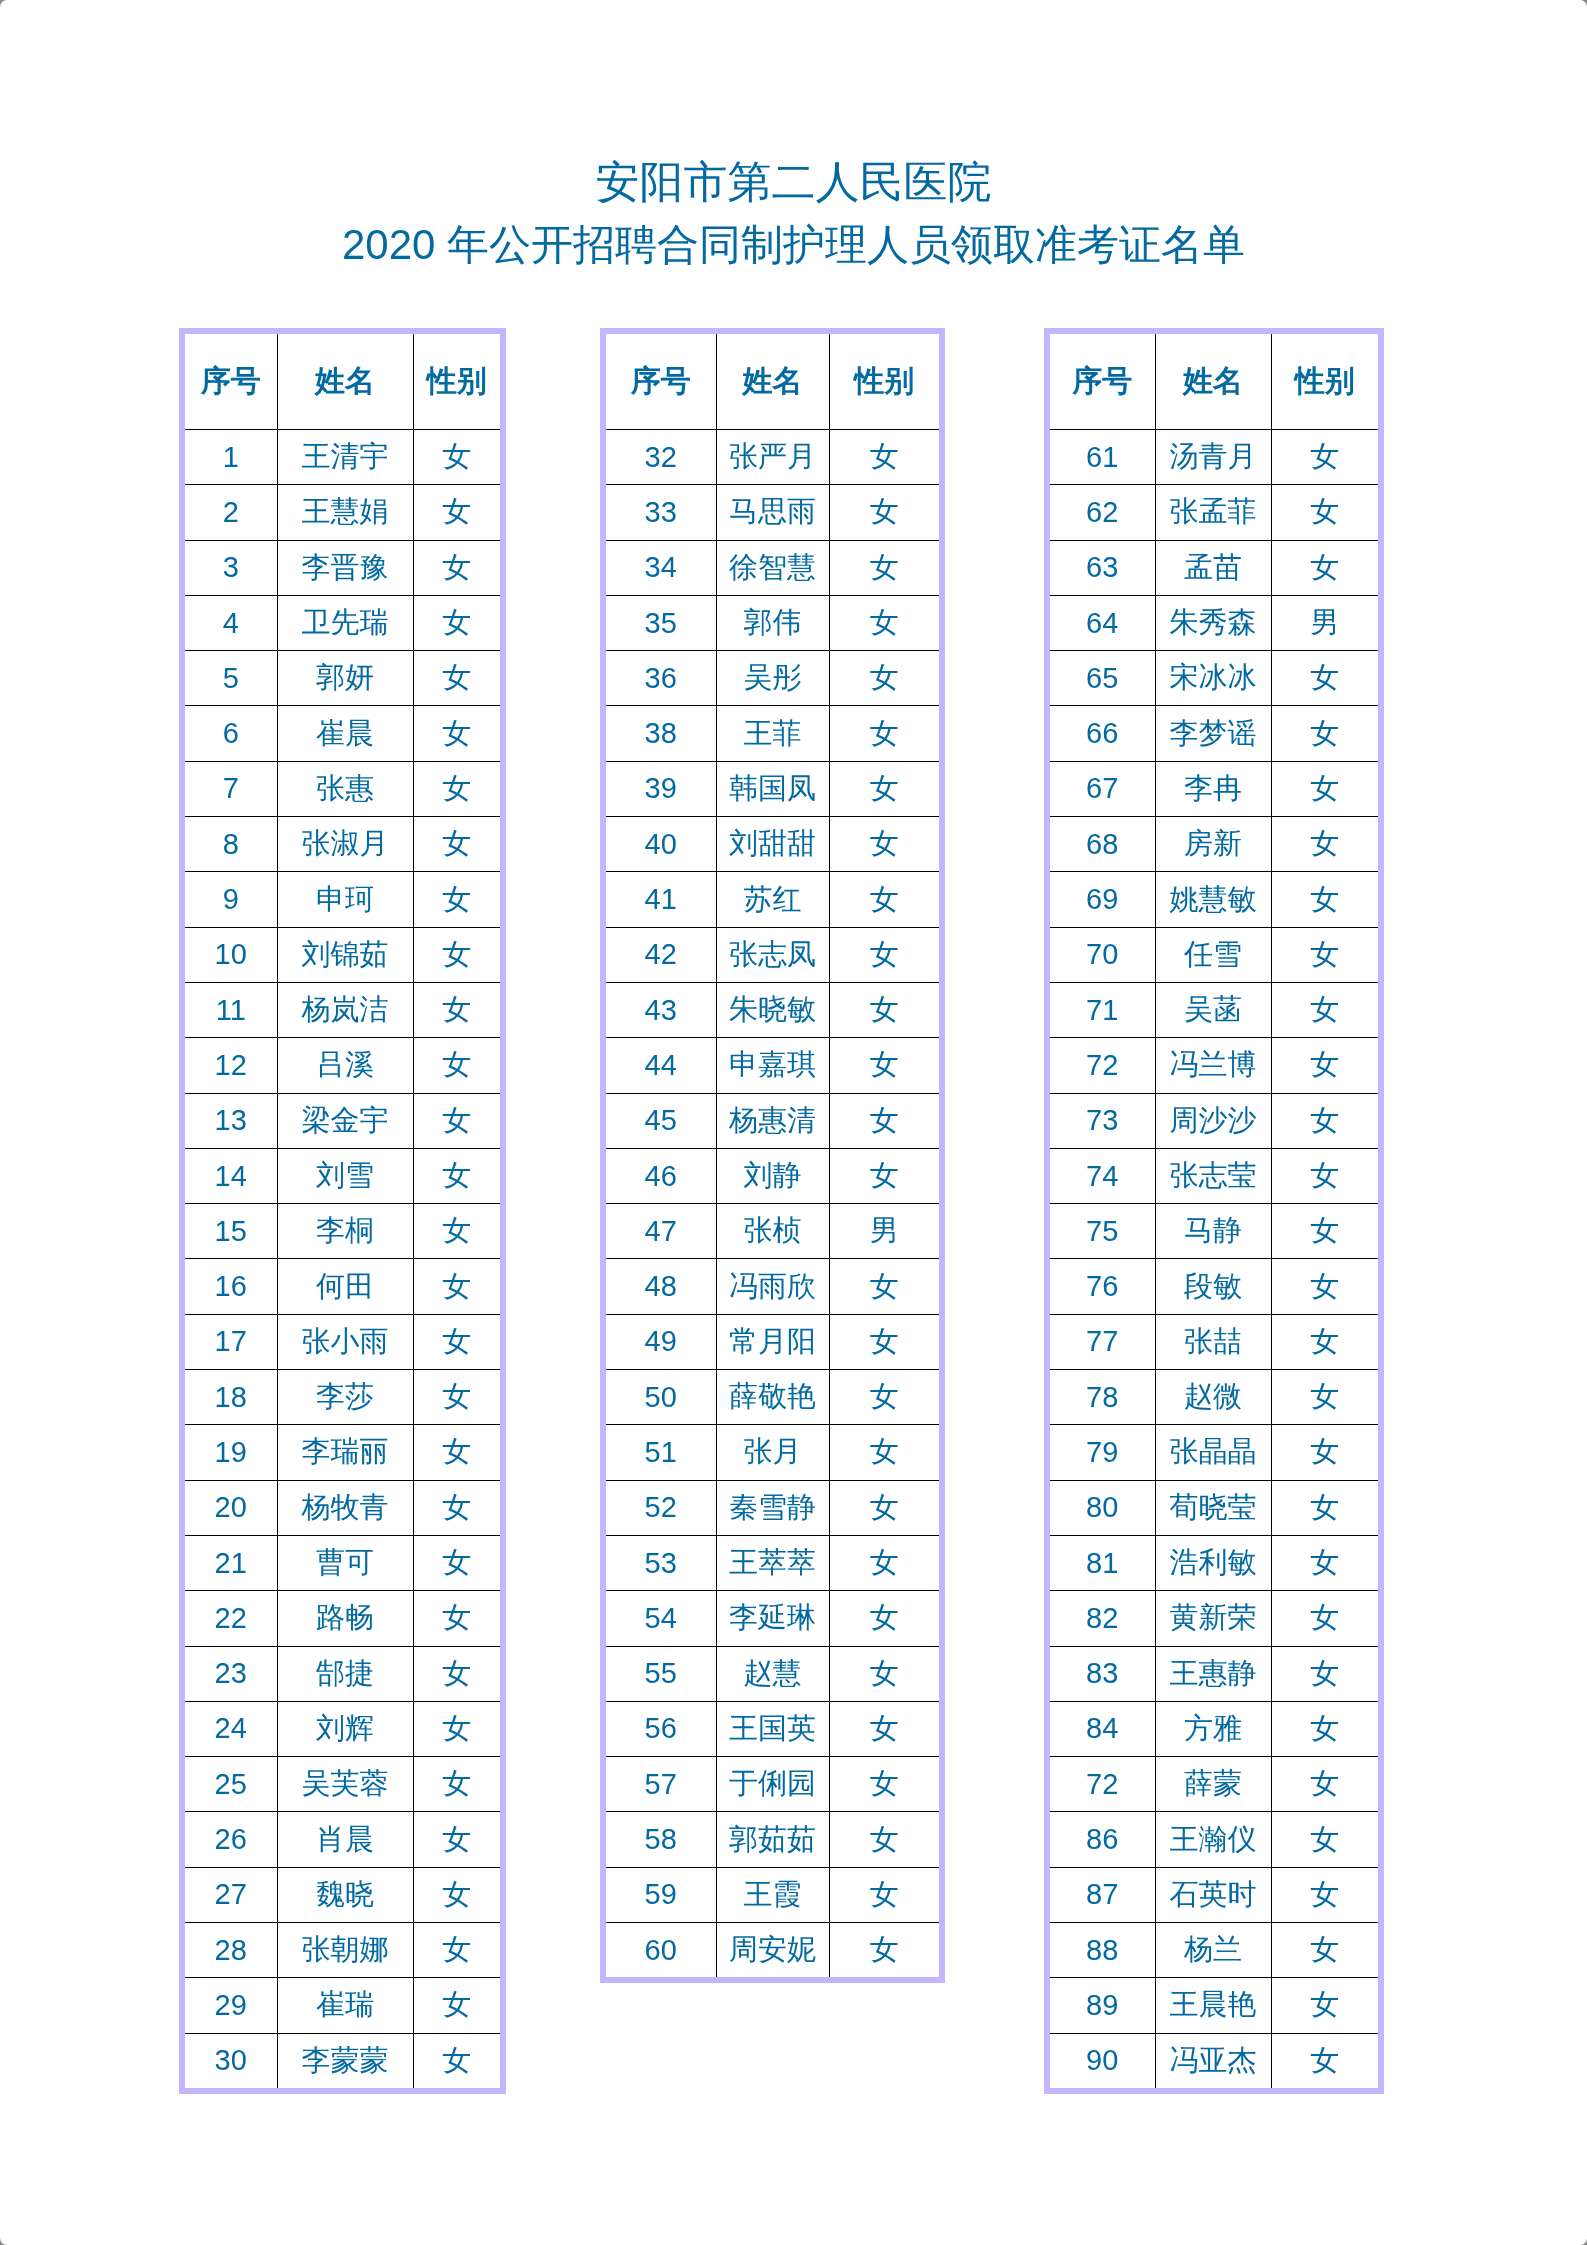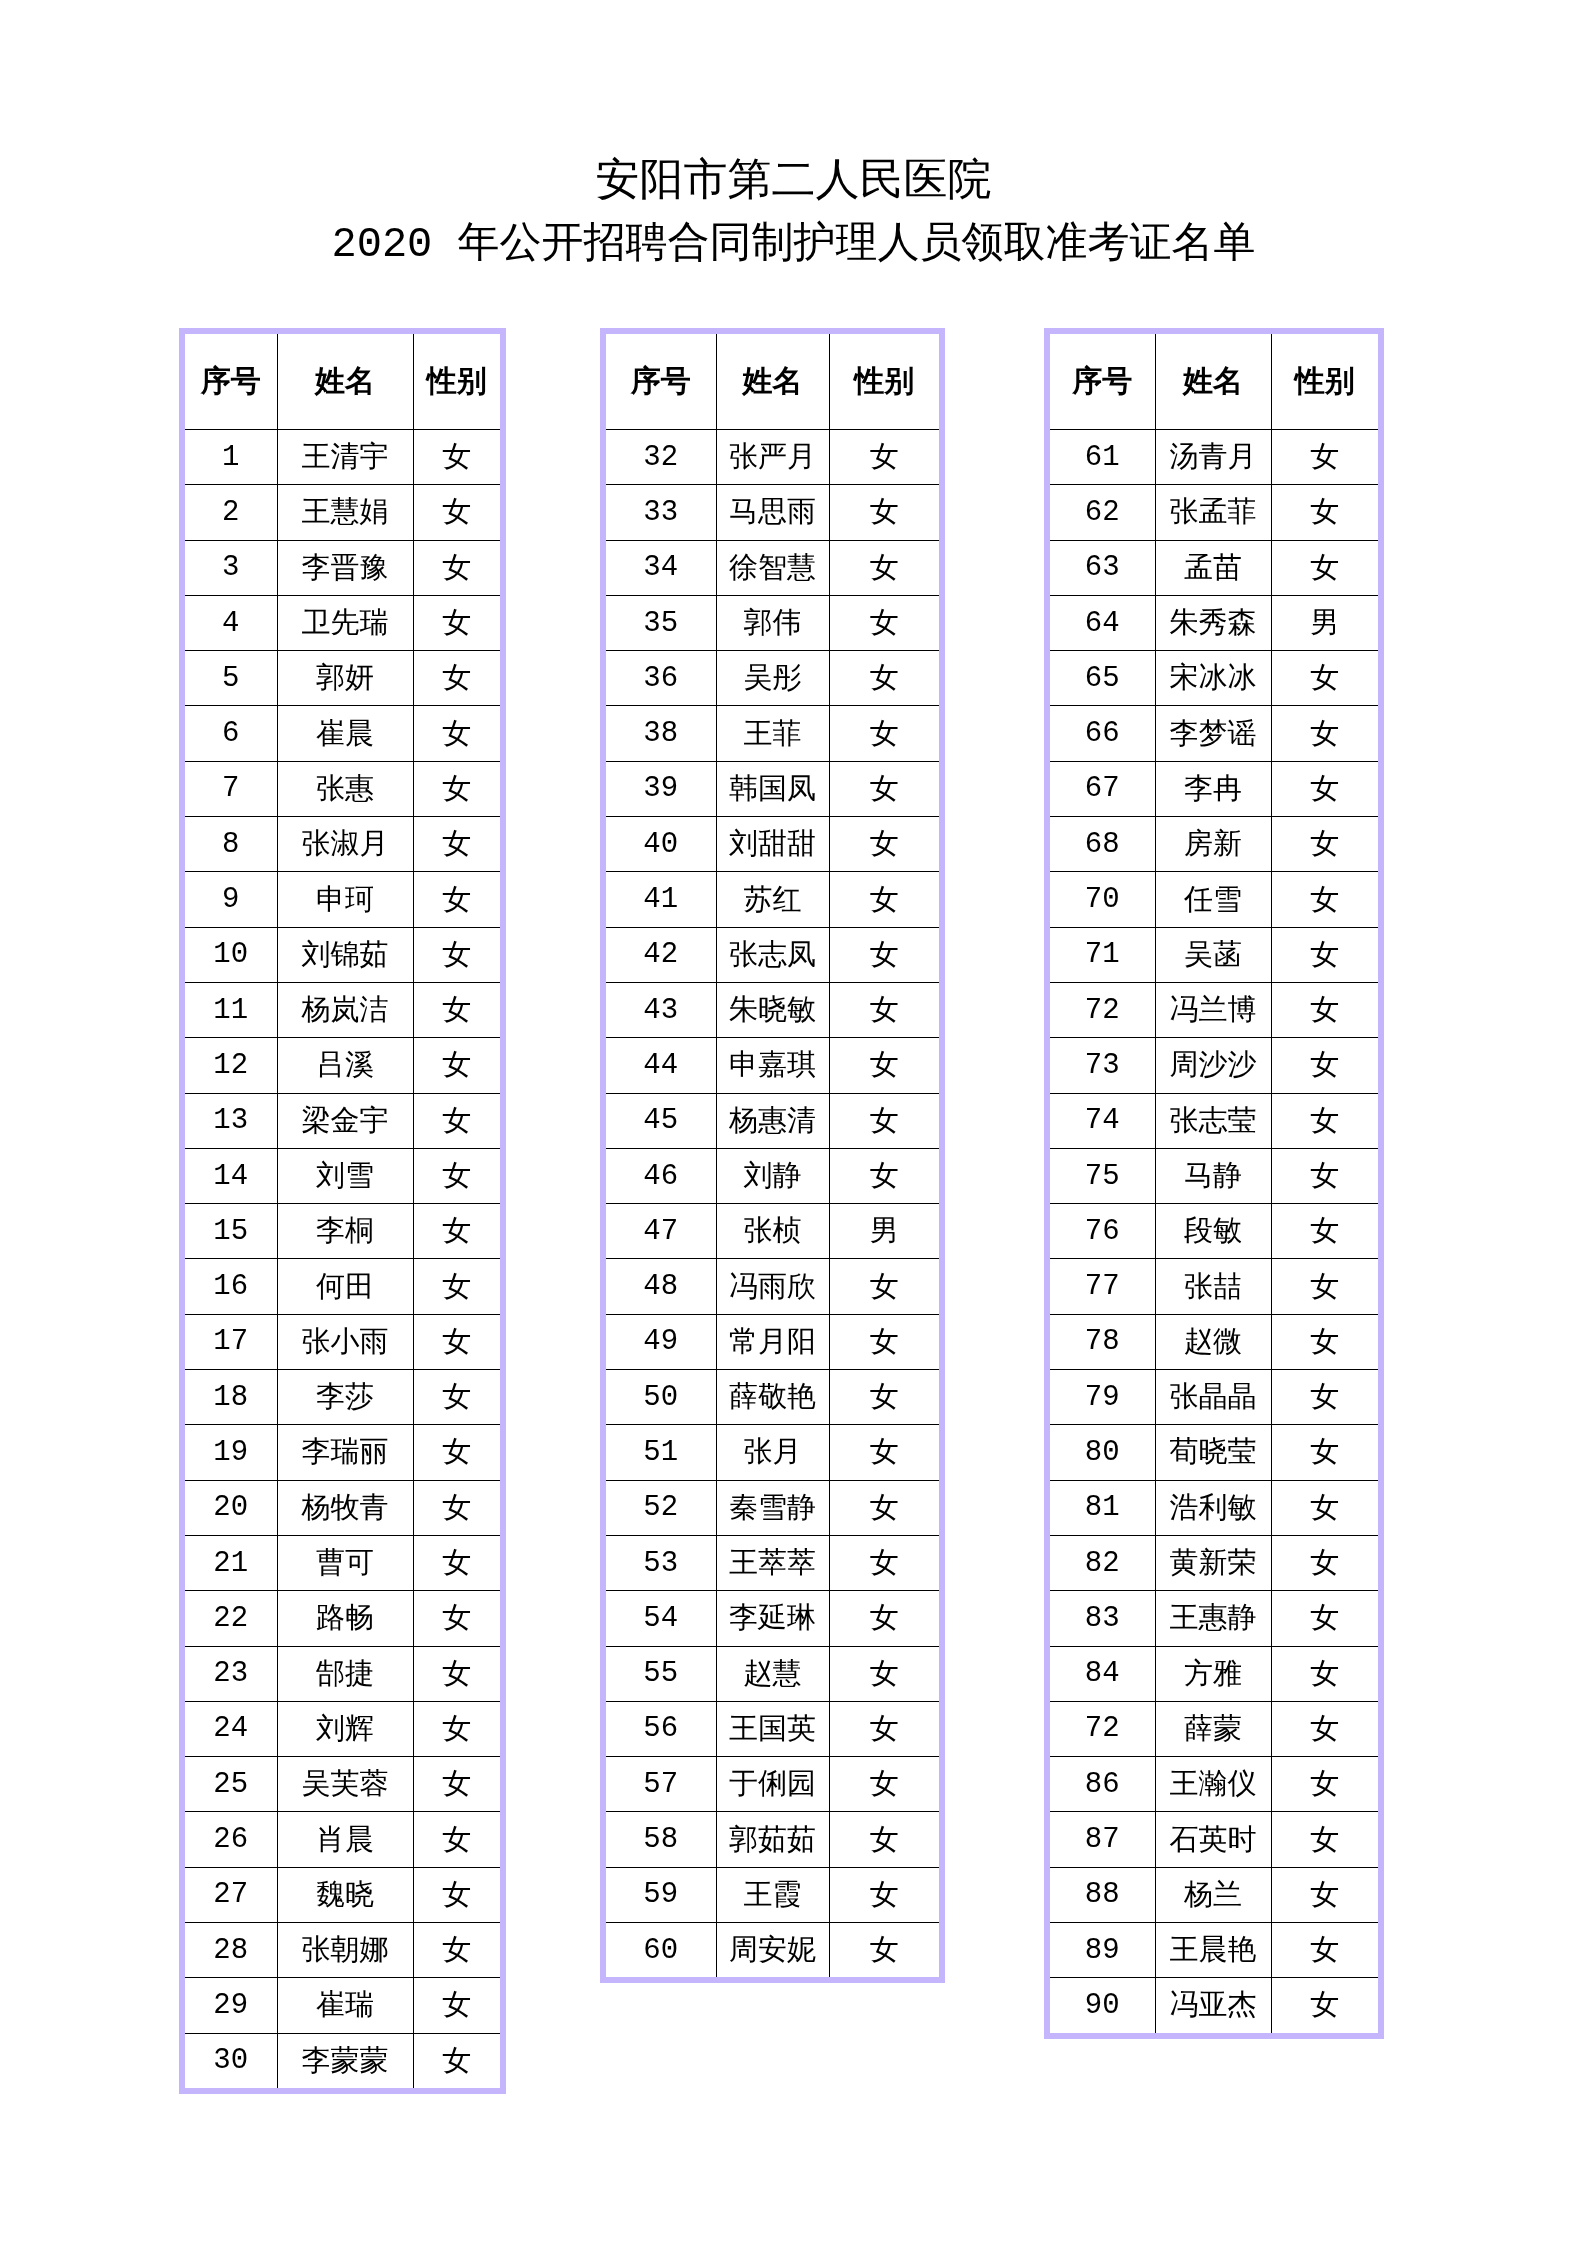--- a/index.html
+++ b/index.html
@@ -2,22 +2,23 @@
 <html><head>
 <meta charset="utf-8">
 <style>
   html, body { margin: 0; padding: 0; background: #888; }
   .page {
     width: 1587px;
     height: 2245px;
     margin: 0 auto;
     position: relative;
     background: #ffffff;
-    font-family: Liberation Mono, monospace;
-    color: #000000;
+    font-family: Liberation Sans, sans-serif;
+    color: #0369a1;
+    border-radius: 7px;
   }
   .title {
     position: absolute;
     left: 0;
     width: 100%;
     text-align: center;
     line-height: 1;
     white-space: pre;
   }
   .title-1 { top: 160px; font-size: 44px; }
@@ -431,20 +432,25 @@
           <td>67</td>
           <td>李冉</td>
           <td>女</td>
         </tr>
         <tr>
           <td>68</td>
           <td>房新</td>
           <td>女</td>
         </tr>
         <tr>
+          <td>69</td>
+          <td>姚慧敏</td>
+          <td>女</td>
+        </tr>
+        <tr>
           <td>70</td>
           <td>任雪</td>
           <td>女</td>
         </tr>
         <tr>
           <td>71</td>
           <td>吴菡</td>
           <td>女</td>
         </tr>
         <tr>

